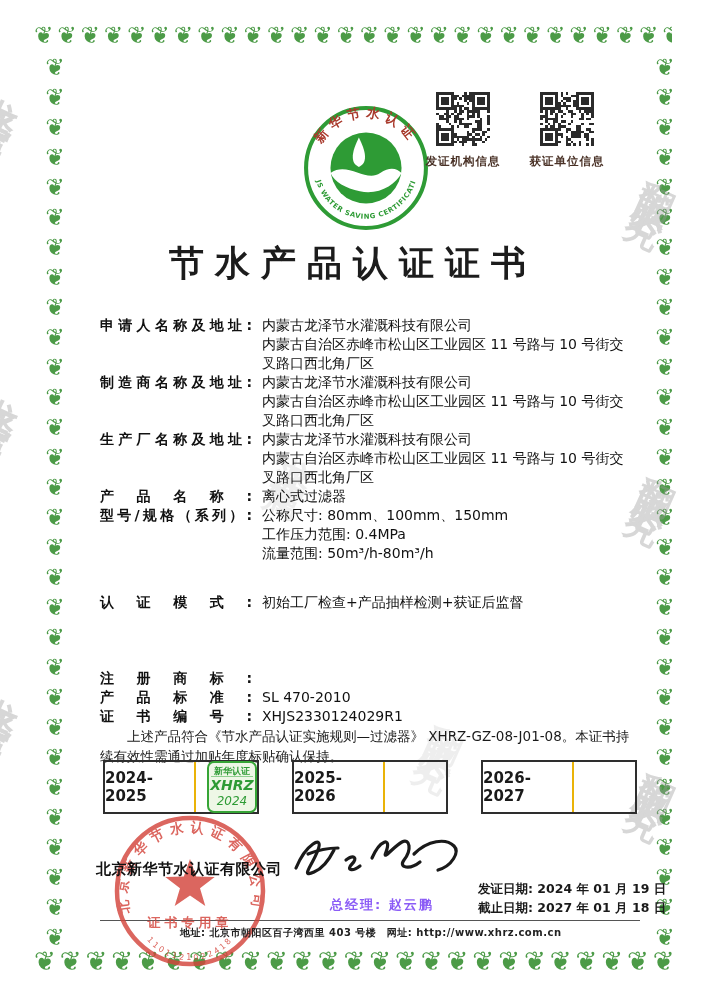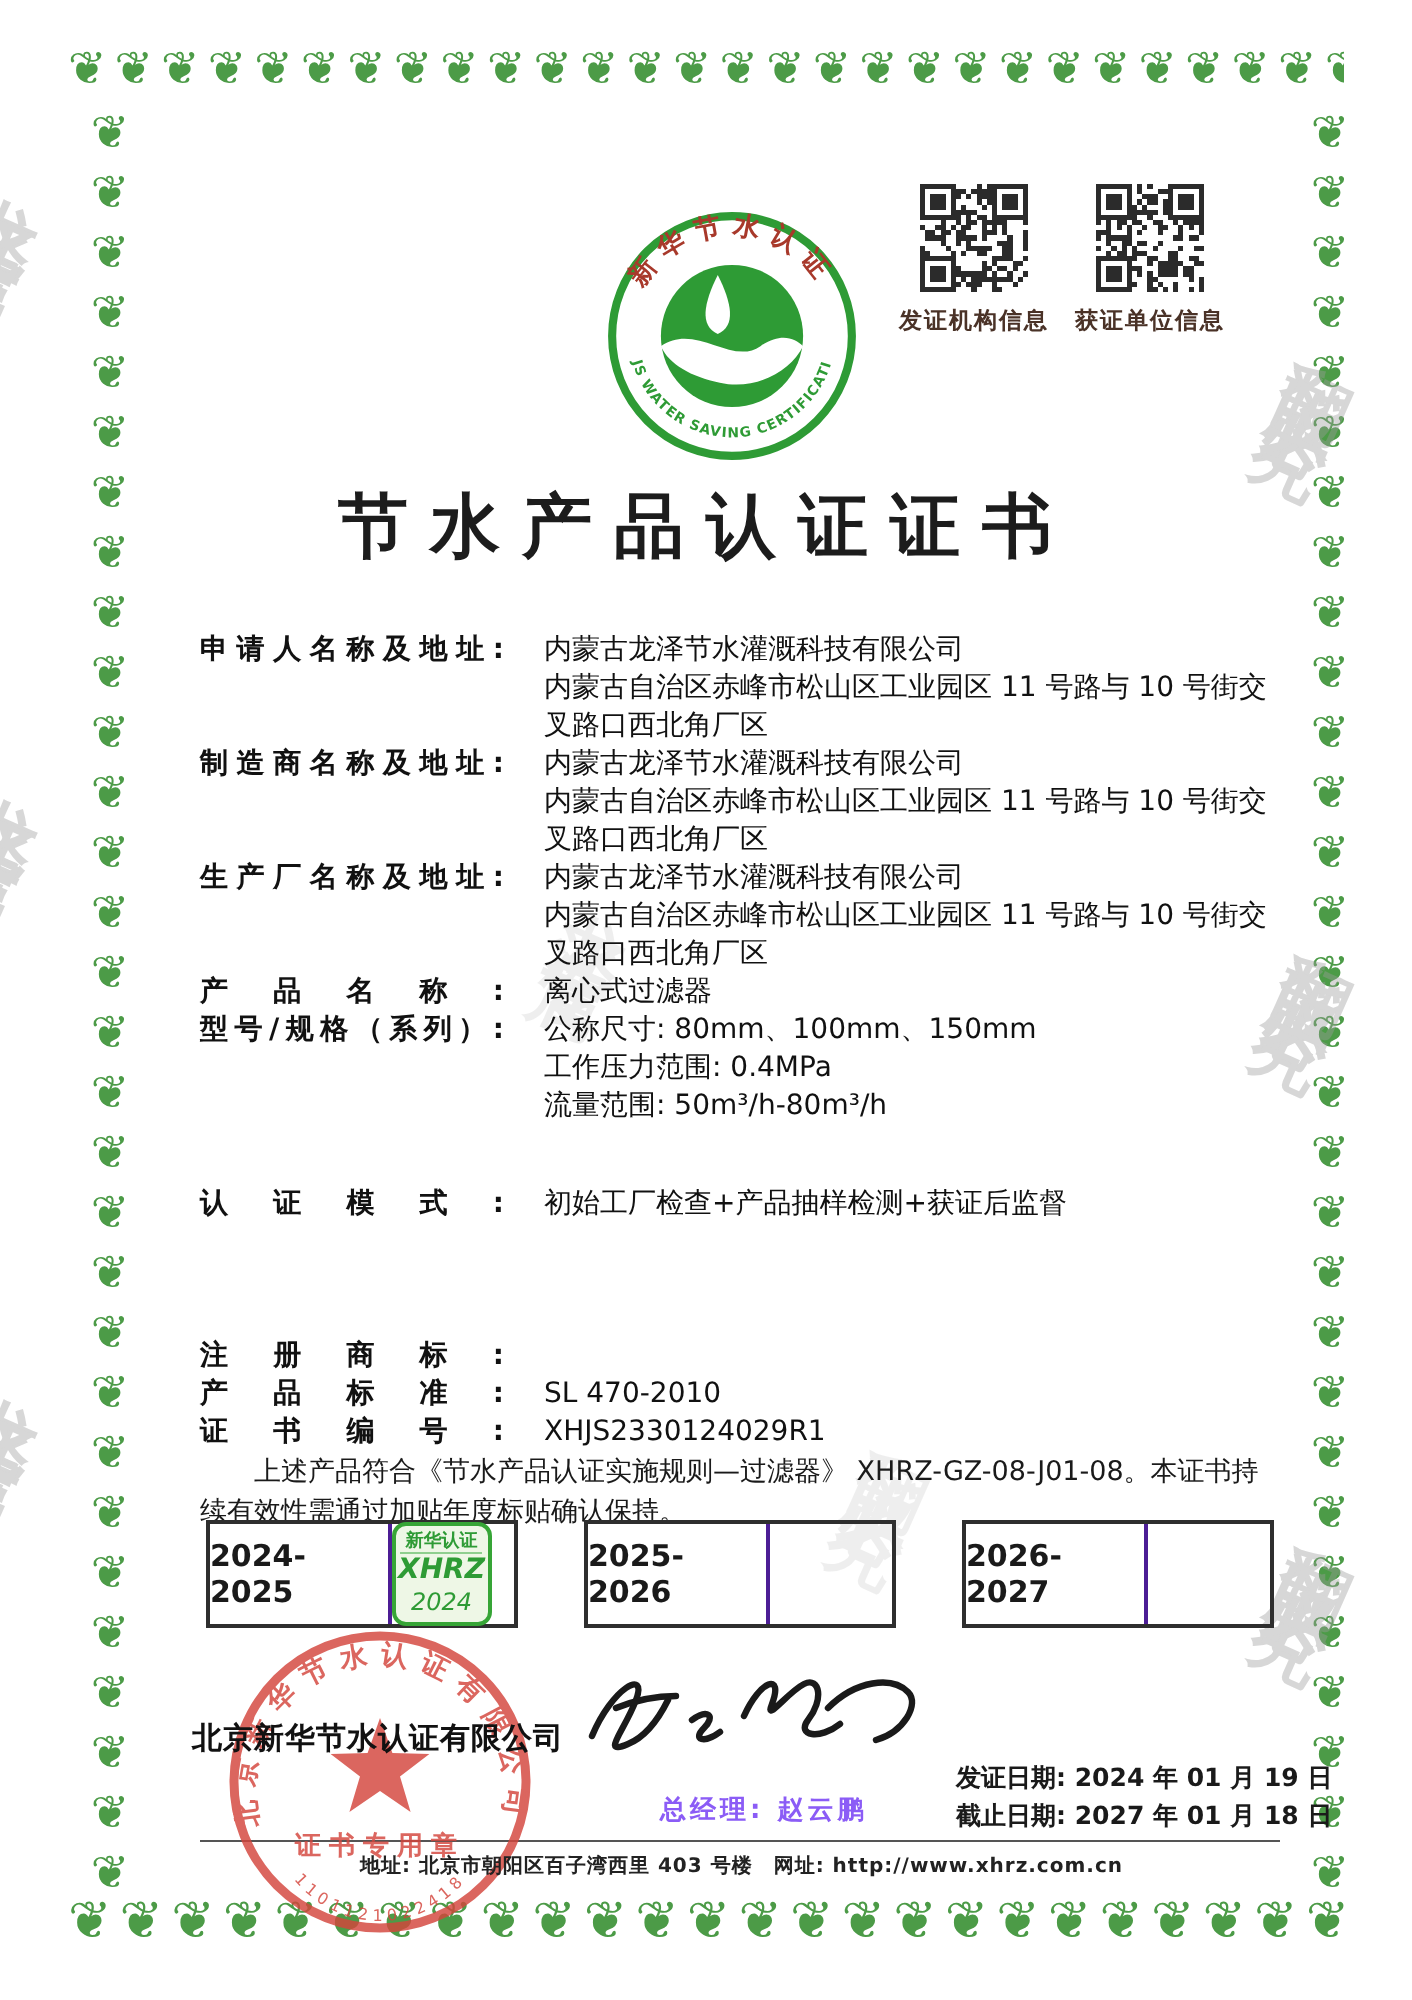--- a/index.html
+++ b/index.html
@@ -18,47 +18,47 @@
 
   
   .wm{position:absolute;color:#9c9c9c;opacity:.40;font-size:36px;font-weight:bold;
       writing-mode:vertical-rl;transform:rotate(24deg);letter-spacing:10px;pointer-events:none;}
   .wm.center{opacity:.16;}
 
   
   .logo-wrap{position:absolute;left:302px;top:104px;width:128px;height:128px;}
 
   
-  .qr-area{position:absolute;left:448px;top:92px;display:flex;gap:10px;}
+  .qr-area{position:absolute;left:424px;top:92px;display:flex;gap:26px;font-family:Liberation Mono, monospace;}
   .qr-item{width:78px;text-align:center;}
   .qr-item svg{width:64px;height:54px;fill:#2b2b2b;}
   .qr-label{margin-top:3px;font-size:11.5px;font-weight:bold;color:#4a3227;letter-spacing:1px;white-space:nowrap;}
 
   .title{position:absolute;top:240px;left:0;width:100%;text-align:center;
          font-size:35px;font-weight:bold;letter-spacing:11px;color:#1c1c1c;}
 
   
   .fields{position:absolute;left:100px;top:316px;width:540px;font-size:14px;line-height:19px;}
-  .frow{display:flex;gap:10px;}
+  .frow{display:flex;}
   .flabel{flex:0 0 152px;font-weight:bold;text-align:justify;text-align-last:justify;
           padding-right:10px;color:#111;}
   .fval{flex:1;font-weight:500;}
   .fval div{min-height:19px;}
   .gap-trademark{margin-top:57px;}
   .gap-mode{margin-top:30px;}
 
   .statement{position:absolute;left:100px;top:726px;width:542px;font-size:13.5px;
              line-height:20px;font-weight:normal;text-indent:2em;color:#1a1a1a;}
 
   
   .boxes{position:absolute;left:103px;top:760px;width:534px;display:flex;justify-content:space-between;}
   .vbox{width:156px;height:54px;border:2px solid #2e2e2e;display:flex;box-sizing:border-box;}
   .vyear{flex:1.45;display:flex;align-items:center;justify-content:center;
          font-weight:bold;font-size:15px;color:#1a1a1a;}
-  .vcell{flex:1;border-left:2px solid #4c1d95;display:flex;align-items:center;justify-content:flex-start;}
+  .vcell{flex:1;border-left:2px solid #eab308;display:flex;align-items:center;justify-content:flex-end;}
   .sticker{width:46px;height:48px;background:#eef7e6;border:2px solid #36a536;border-radius:7px;
            display:flex;flex-direction:column;align-items:center;justify-content:center;line-height:1.2;}
   .sticker .s1{font-size:9px;font-weight:bold;color:#2e9b35;border-bottom:1px solid #8fcf8f;width:90%;text-align:center;}
   .sticker .s2{font-size:14px;font-style:italic;font-weight:bold;color:#2e9b35;}
   .sticker .s3{font-size:12px;font-style:italic;font-weight:normal;color:#2e9b35;}
 
   
   .stamp{position:absolute;left:95px;top:810px;width:190px;height:162px;opacity:.82;z-index:5;}
   .company-name{position:absolute;left:96px;top:860px;font-size:15px;font-weight:bold;color:#111;z-index:6;letter-spacing:.5px;}
   .signature{position:absolute;left:288px;top:824px;width:180px;height:66px;z-index:4;}

